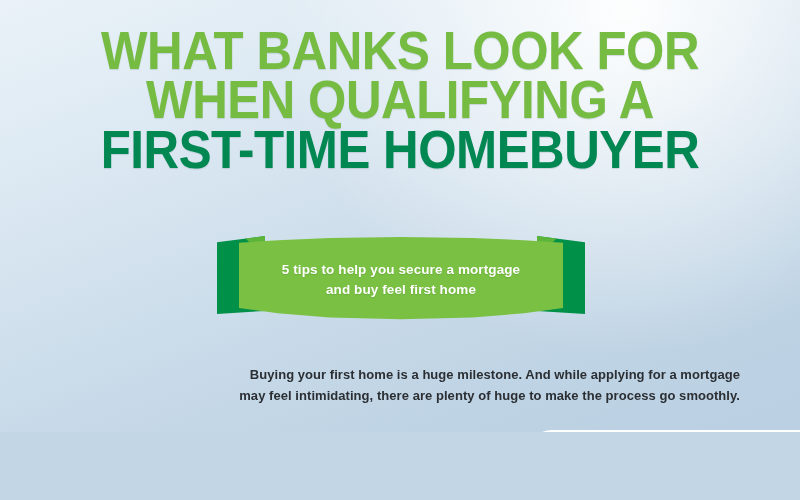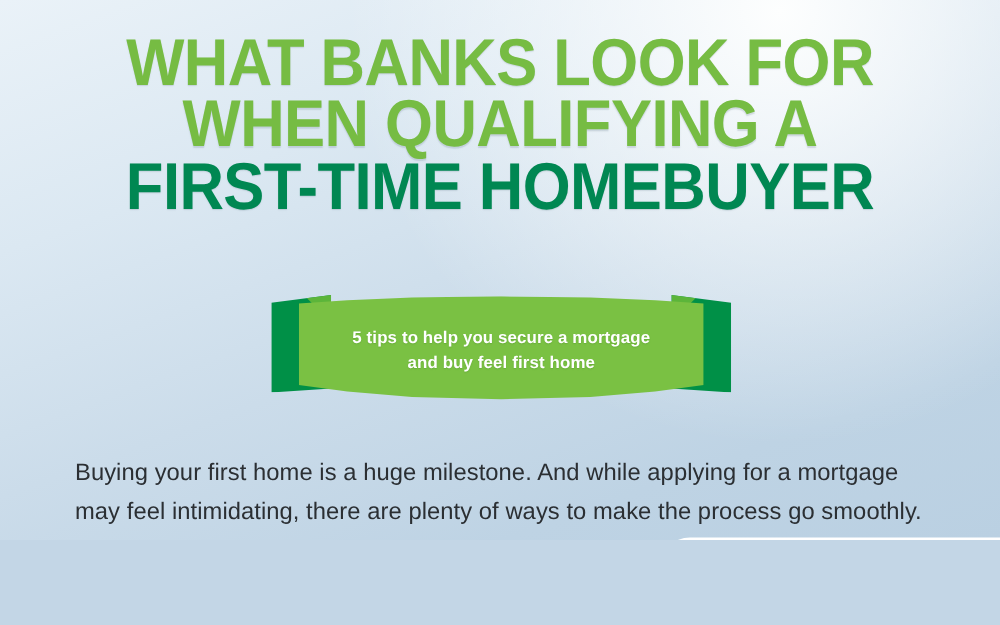--- a/index.html
+++ b/index.html
@@ -121,25 +121,26 @@
   }
   .rt1 { transform:translateY(-1px); }
   .rt2 { transform:translateY(0px); }
 
   
   .lede {
     position:absolute;
     left:60px;
     top:364px;
     width:680px;
-    text-align:left;
+    text-align:right;
     color:#2b2f33;
-    font-size:19px;
+    font-size:13px;
     line-height:1.62;
     letter-spacing:0.05px;
+    font-weight:bold;
   }
   .lede span { display:block; white-space:nowrap; }
 
   
   .panel {
     position:absolute;
     left:528px;
     top:430px;
     width:272px;
     height:70px;
@@ -215,21 +216,21 @@
     </div>
     <div class="ribbon-body"></div>
     <div class="ribbon-text">
       <span class="rt1">5 tips to help you secure a mortgage</span>
       <span class="rt2">and buy feel first home</span>
     </div>
   </div>
 
   <div class="lede">
     <span>Buying your first home is a huge milestone. And while applying for a mortgage</span>
-    <span>may feel intimidating, there are plenty of ways to make the process go smoothly.</span>
+    <span>may feel intimidating, there are plenty of huge to make the process go smoothly.</span>
   </div>
 
   <div class="panel"></div>
   <div class="logo-row">
     <div class="logo-mark">
       <div class="wedge"></div>
       <div class="glyph">N</div>
     </div>
   </div>
 

